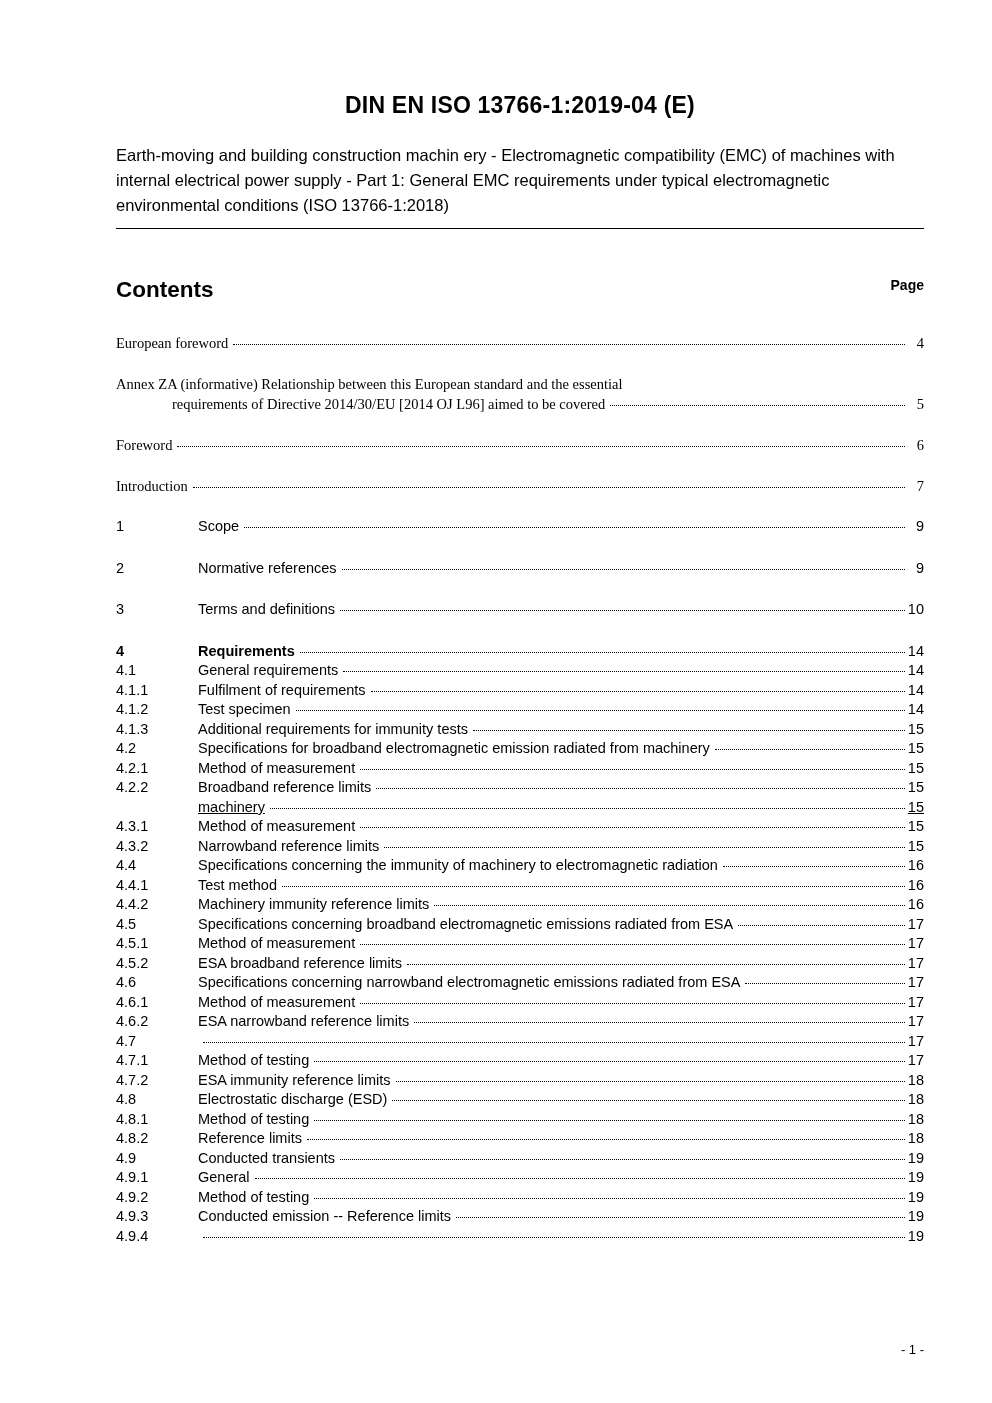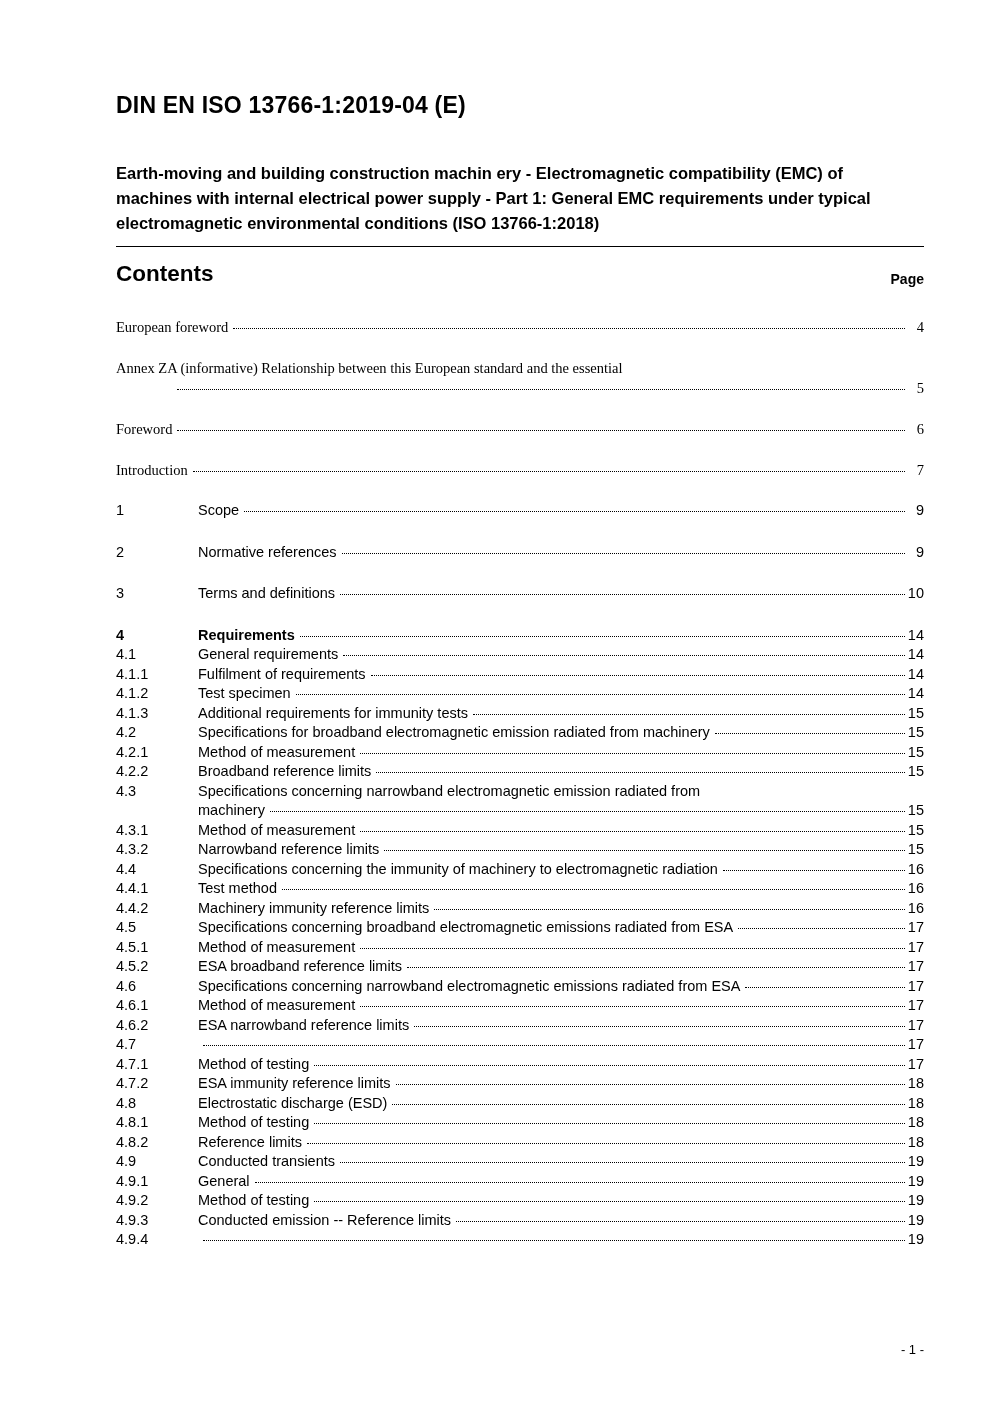--- a/index.html
+++ b/index.html
@@ -25,38 +25,39 @@
     left: 116px;
     top: 0;
     width: 808px;
     height: 1403px;
   }
   .doc-number {
     font-size: 23px;
     font-weight: bold;
     letter-spacing: 0.2px;
     margin-top: 92px;
+    text-align: center;
   }
   .doc-title {
     font-size: 16.5px;
-    font-weight: bold;
+    font-weight: normal;
     line-height: 25px;
-    margin-top: 42px;
+    margin-top: 24px;
     width: 800px;
   }
   .rule {
     border-bottom: 1.3px solid #000;
     margin-top: 10px;
     width: 808px;
   }
   .contents-row {
     display: flex;
-    align-items: flex-end;
+    align-items: flex-start;
     justify-content: space-between;
-    margin-top: 14px;
+    margin-top: 48px;
   }
   .contents-heading {
     font-size: 22.5px;
     font-weight: bold;
   }
   .page-word {
     font-size: 14px;
     font-weight: bold;
   }
   .toc {
@@ -114,20 +115,21 @@
   }
   .cl-entry .label {
     flex: 0 1 auto;
   }
   .cl-entry.bold .num,
   .cl-entry.bold .label {
     font-weight: bold;
   }
   .cl-entry.cont {
     padding-left: 82px;
+    text-decoration: underline;
   }
   .footer {
     position: absolute;
     right: 68px;
     bottom: 46px;
     font-size: 13px;
   }
 </style>
 </head>
 <body>
@@ -150,20 +152,21 @@
 
       <div class="fm-entry">
         <span class="label">European foreword</span>
         <span class="dots"></span>
         <span class="pg">4</span>
       </div>
 
       <div class="fm-entry wrap">
         <span class="line1">Annex ZA (informative) Relationship between this European standard and the essential</span>
         <span class="line2">
+          <span>requirements of Directive 2014/30/EU [2014 OJ L96] aimed to be covered</span>
           <span class="dots"></span>
           <span class="pg">5</span>
         </span>
       </div>
 
       <div class="fm-entry">
         <span class="label">Foreword</span>
         <span class="dots"></span>
         <span class="pg">6</span>
       </div>
@@ -234,24 +237,20 @@
             <span class="label">Method of measurement</span>
             <span class="dots"></span>
             <span class="pg">15</span>
           </div>
           <div class="cl-entry">
             <span class="num">4.2.2</span>
             <span class="label">Broadband reference limits</span>
             <span class="dots"></span>
             <span class="pg">15</span>
           </div>
-          <div class="cl-entry">
-            <span class="num">4.3</span>
-            <span class="label">Specifications concerning narrowband electromagnetic emission radiated from</span>
-          </div>
           <div class="cl-entry cont">
             <span class="label">machinery</span>
             <span class="dots"></span>
             <span class="pg">15</span>
           </div>
           <div class="cl-entry">
             <span class="num">4.3.1</span>
             <span class="label">Method of measurement</span>
             <span class="dots"></span>
             <span class="pg">15</span>

